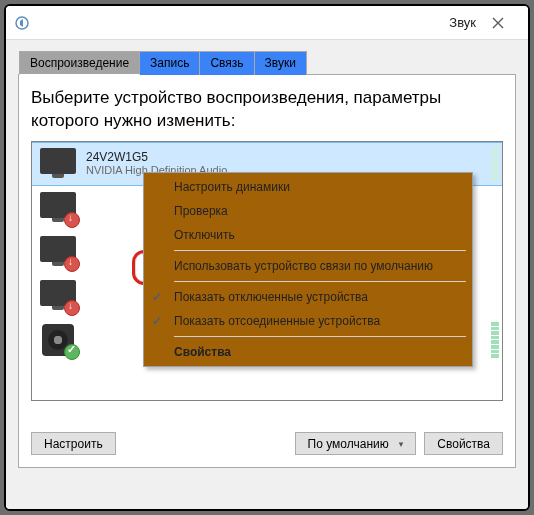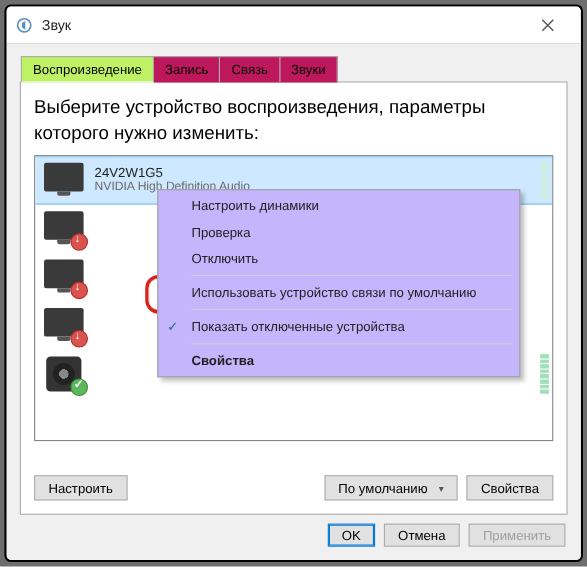--- a/index.html
+++ b/index.html
@@ -1,43 +1,43 @@
 <!DOCTYPE html>
 <html><head>
 <meta charset="utf-8">
 <style>
 * { box-sizing: border-box; margin: 0; padding: 0; font-family: "Segoe UI", Tahoma, sans-serif; font-size: 12px; }
 body { background: #6e6e6e; width: 534px; height: 515px; position: relative; }
 .frame { position: absolute; left: 4px; top: 4px; right: 4px; bottom: 4px; border: 2px solid #000; border-radius: 6px; background: #fff; overflow: hidden; }
 .titlebar { height: 34px; background: #fff; border-bottom: 1px solid #ddd; display: flex; align-items: center; padding: 0 8px; }
 .titlebar .ico { width: 16px; height: 16px; margin-right: 8px; display: inline-block; }
-.titlebar .ttl { flex: 1; font-size: 13px; color: #222; }
+.titlebar .ttl { flex: 1; font-size: 13px; color: #222; text-align: right; }
 .closebtn { width: 44px; height: 30px; display: flex; align-items: center; justify-content: center; color: #555; cursor: pointer; }
 .body { position: absolute; left: 0; top: 34px; right: 0; bottom: 0; background: #f0f0f0; padding: 10px 12px 0 12px; }
 .tabs { display: flex; position: relative; z-index: 2; margin-left: 1px;}
-.tab { padding: 4px 10px; background: #be185d; border: 1px solid #a9a9a9; border-bottom: none; font-size: 12px; margin-right: -1px; position: relative; top: 1px; cursor: pointer;}
-.tab.active { background: #bef264; z-index: 3; border-bottom: 1px solid #fff;}
+.tab { padding: 4px 10px; background: #3b82f6; border: 1px solid #a9a9a9; border-bottom: none; font-size: 12px; margin-right: -1px; position: relative; top: 1px; cursor: pointer;}
+.tab.active { background: #a3a3a3; z-index: 3; border-bottom: 1px solid #fff;}
 .tabpane { background: #fff; border: 1px solid #a9a9a9; padding: 12px; position: relative; height: 394px; }
 .instr { font-size: 17px; line-height: 1.35; color: #000000; }
 .list { border: 1px solid #828282; margin-top: 8px; height: 260px; position: relative; overflow: hidden; background: #fff; }
 .device { display: flex; align-items: center; height: 44px; padding: 3px 6px; position: relative; }
 .device.sel { background: #cde8ff; border-top: 1px solid #7abdf3; border-bottom: 1px solid #7abdf3;}
 .devico { width: 40px; height: 36px; margin-right: 8px; position: relative; flex-shrink:0;}
 .devtxt { display: flex; flex-direction: column; justify-content: center; line-height: 1.2; }
 .devname { font-size: 12px; color: #222;}
 .devsub { font-size: 11px; color: #6a6a6a; text-align: right; }
 .vu { position: absolute; right: 3px; top: 4px; bottom: 4px; width: 8px; display:flex; flex-direction:column; gap:1px;}
 .vu .bar { flex:1; background:#cfeee0;}
 .vu.grn .bar{ background:#9fe0b8;}
 .badge { position: absolute; right: -2px; bottom: -2px; width: 16px; height: 16px; border-radius: 50%; }
 .badge.red { background:#d9534f; border:1px solid #b52b27; }
 .badge.red::after{content:"↓";color:#fff;font-size:10px;position:absolute;left:3px;top:-1px;}
 .badge.green { background:#5cb85c; border:1px solid #3f8a3f;}
 .badge.green::after{content:"✓";color:#fff;font-size:11px;position:absolute;left:2px;top:-2px;font-weight:bold;}
-.ctxmenu { position: absolute; left: 111px; top: 30px; width: 330px; background: #c4b5fd; border: 1px solid #a0a0a0; box-shadow: 3px 3px 4px rgba(0,0,0,0.25); z-index: 10; padding: 2px 0; }
+.ctxmenu { position: absolute; left: 111px; top: 30px; width: 330px; background: #a16207; border: 1px solid #a0a0a0; box-shadow: 3px 3px 4px rgba(0,0,0,0.25); z-index: 10; padding: 2px 0; }
 .ctxmenu .mi { height: 24px; display: flex; align-items: center; padding-left: 30px; font-size: 12px; color: #222; position: relative; cursor: default;}
 .ctxmenu .sep { height: 1px; background: #d0d0d0; margin: 3px 6px 3px 30px; }
 .ctxmenu .chk::before { content:"✓"; position:absolute; left:8px; color:#2a5fa0; font-size:12px;}
 .highlight { position: absolute; border: 3px solid #d9241e; border-radius: 12px; box-shadow: 0 0 0 1px rgba(0,0,0,0.15) inset; pointer-events: none; }
 .btmrow { position: absolute; left: 12px; right: 12px; bottom: 12px; display: flex; align-items: center; gap: 8px;}
 .btn { height: 23px; padding: 0 12px; background: #e1e1e1; border: 1px solid #adadad; font-size: 12px; cursor: pointer; display:inline-flex; align-items:center; gap:4px;}
 .btn.small{height:21px;}
 .dropdown::after{content:"▾"; color:#555; font-size:9px; margin-left:6px;}
 .dlgbtns { position:absolute; bottom:12px; right:14px; display:flex; gap:8px; }
 .dlgbtns .btn.ok{ border:1px solid #0078d7; box-shadow: inset 0 0 0 1px #0078d7;}
@@ -138,37 +138,33 @@
         </div>
 
         <div class="ctxmenu">
           <div class="mi">Настроить динамики</div>
           <div class="mi">Проверка</div>
           <div class="mi">Отключить</div>
           <div class="sep"></div>
           <div class="mi">Использовать устройство связи по умолчанию</div>
           <div class="sep"></div>
           <div class="mi chk">Показать отключенные устройства</div>
+          <div class="mi chk">Показать отсоединенные устройства</div>
           <div class="sep"></div>
           <div class="mi" style="font-weight:600">Свойства</div>
         </div>
 
         <div class="highlight" style="left:100px; top:108px; width:290px; height:35px;"></div>
       </div>
 
       <div class="btmrow">
         <button class="btn">Настроить</button>
         <div style="flex:1"></div>
         <button class="btn dropdown">
             <span>По умолчанию</span>
           </button>
         <button class="btn">Свойства</button>
       </div>
     </div>
 
-    <div class="dlgbtns">
-      <button class="btn small ok">OK</button>
-      <button class="btn small">Отмена</button>
-      <button class="btn small dis">Применить</button>
-    </div>
 
   </div>
 </div>
 
 </body></html>

